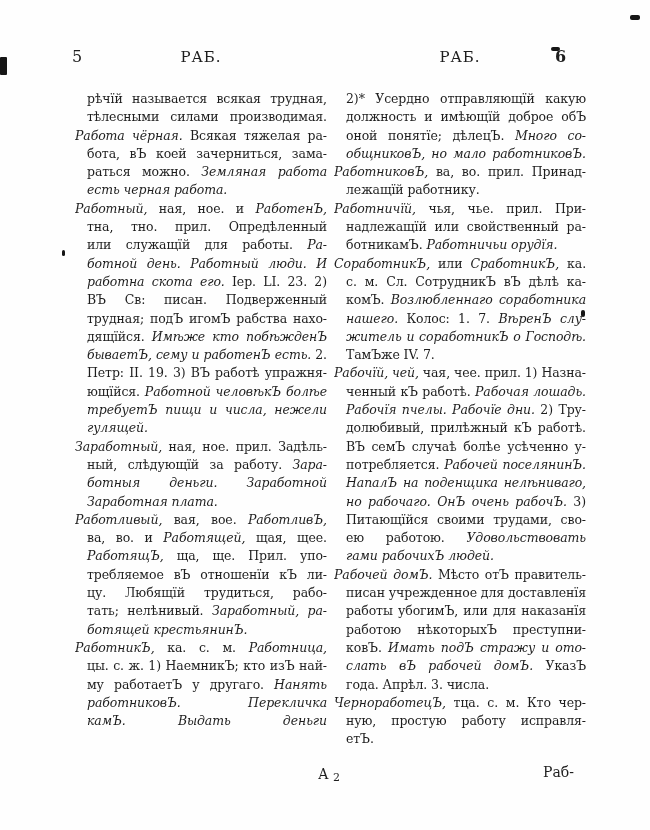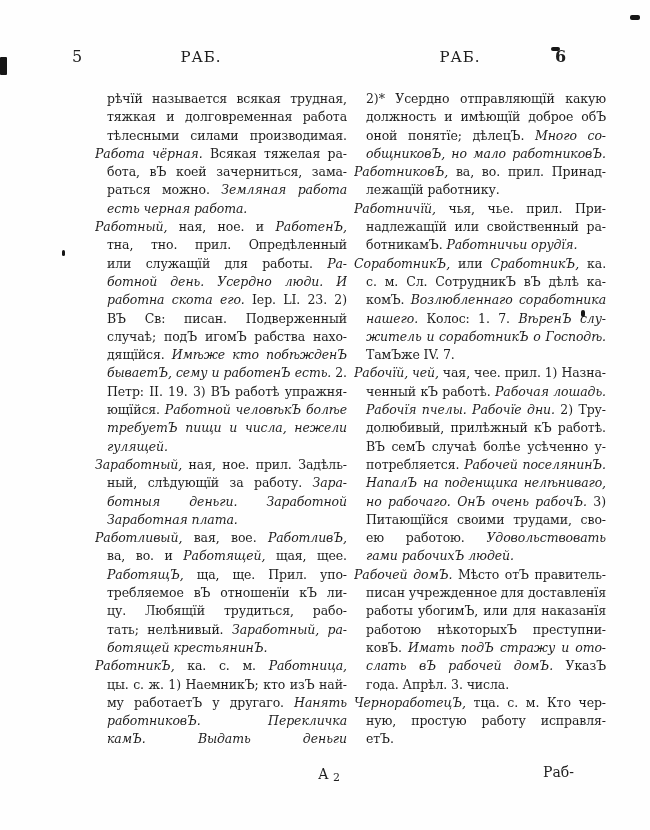--- a/index.html
+++ b/index.html
@@ -12,21 +12,21 @@
     overflow:hidden;
   }
   
   .runhead{position:absolute;top:48px;height:22px;font-size:15px;letter-spacing:1px;}
   .pageno{position:absolute;top:47px;font-size:16px;}
   #pn-left{left:72px;}
   #pn-right{left:555px;font-weight:bold;}
   #rh-left{left:75px;width:252px;text-align:center;}
   #rh-right{left:334px;width:252px;text-align:center;}
   
-  .col{position:absolute;top:90px;width:252px;margin-left:20px;}
+  .col{position:absolute;top:90px;width:252px;}
   #col-left{left:75px;}
   #col-right{left:334px;}
   .line{
     height:18.3px;line-height:18.3px;
     overflow:hidden;
     font-size:12.5px;
     letter-spacing:-0.1px;
     text-align:justify;
     text-align-last:justify;
     white-space:normal;
@@ -51,33 +51,32 @@
 
 <div class="page">
 
   <span class="pageno" id="pn-left">5</span>
   <span class="runhead" id="rh-left">РАБ.</span>
   <span class="runhead" id="rh-right">РАБ.</span>
   <span class="pageno" id="pn-right">6</span>
 
   <div class="col" id="col-left">
       <div class="line ind">рѣчїй называется всякая трудная,</div>
-      <div class="line ind">тяжкая и долговременная работа</div>
       <div class="line ind">тѣлесными силами производимая.</div>
       <div class="line"><em>Работа чёрная.</em> Всякая тяжелая ра-</div>
       <div class="line ind">бота, вЪ коей зачерниться, зама-</div>
       <div class="line ind">раться можно. <em>Земляная работа</em></div>
       <div class="line ind end"><em>есть черная работа.</em></div>
       <div class="line"><em>Работный,</em> ная, ное. и <em>РаботенЪ,</em></div>
       <div class="line ind">тна, тно. прил. Опредѣленный</div>
       <div class="line ind">или служащїй для работы. <em>Ра-</em></div>
-      <div class="line ind"><em>ботной день. Усердно люди. И</em></div>
+      <div class="line ind"><em>ботной день. Работный люди. И</em></div>
       <div class="line ind"><em>работна скота его.</em> Іер. LI. 23. 2)</div>
       <div class="line ind">ВЪ Св: писан. Подверженный власти</div>
-      <div class="line ind">случаѣ; подЪ игомЪ рабства нахо-</div>
+      <div class="line ind">трудная; подЪ игомЪ рабства нахо-</div>
       <div class="line ind">дящїйся. <em>Имѣже кто побѣжденЪ</em></div>
       <div class="line ind"><em>бываетЪ, сему и работенЪ есть.</em> 2.</div>
       <div class="line ind">Петр: II. 19. 3) ВЪ работѣ упражня-</div>
       <div class="line ind">ющїйся. <em>Работной человѣкЪ болѣе</em></div>
       <div class="line ind"><em>требуетЪ пищи и числа, нежели</em></div>
       <div class="line ind end"><em>гулящей.</em></div>
       <div class="line"><em>Заработный,</em> ная, ное. прил. Задѣль-</div>
       <div class="line ind">ный, слѣдующїй за работу. <em>Зара-</em></div>
       <div class="line ind"><em>ботныя деньги. Заработной хлѣбЪ.</em></div>
       <div class="line ind end"><em>Заработная плата.</em></div>

